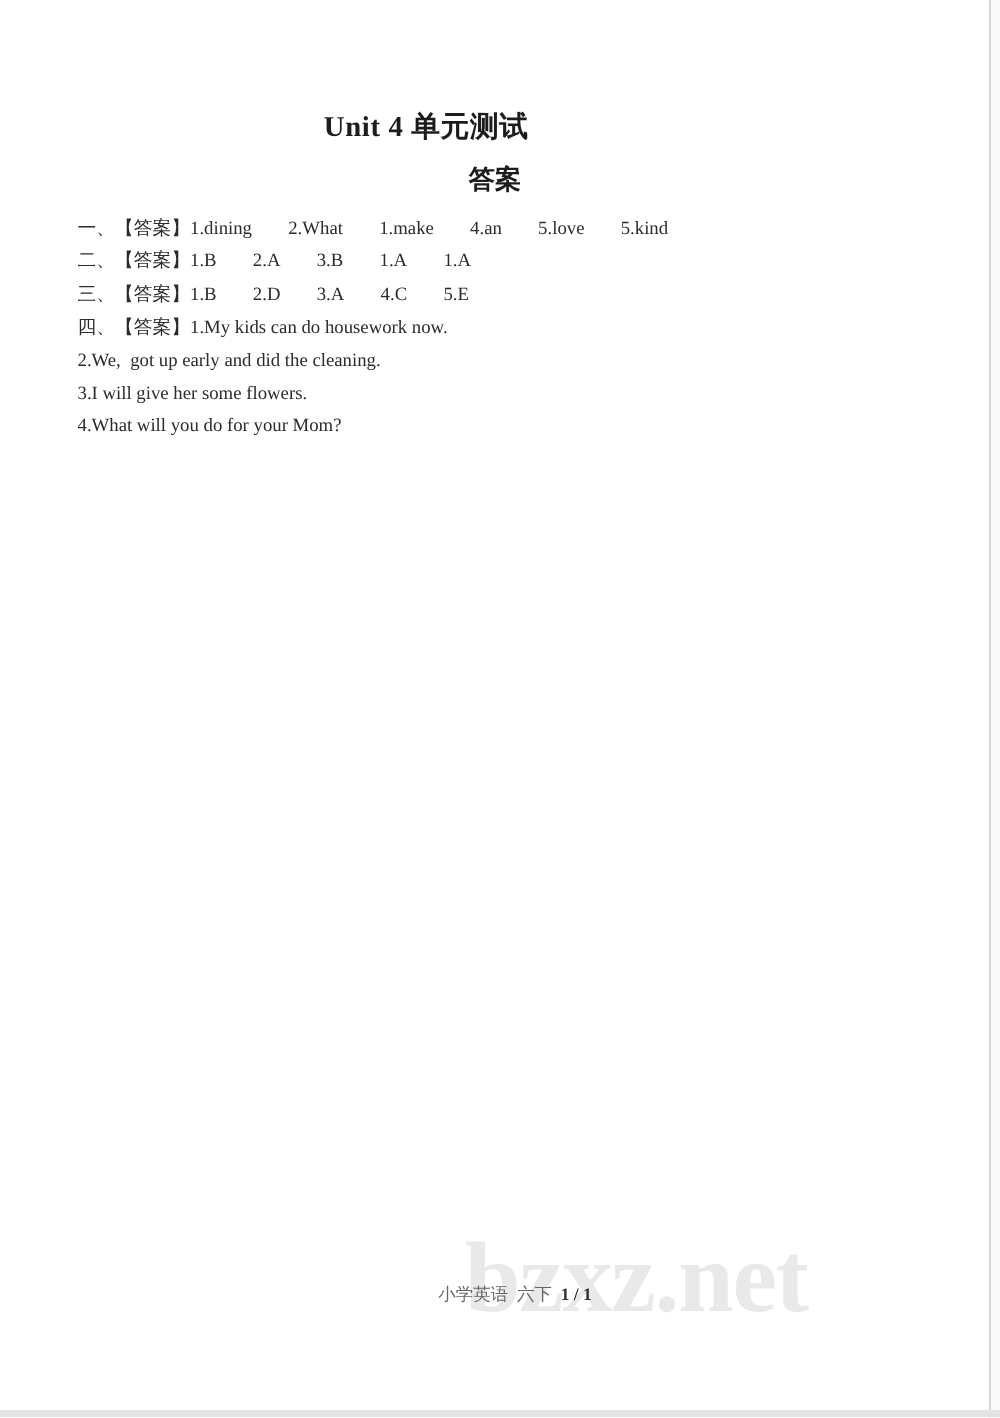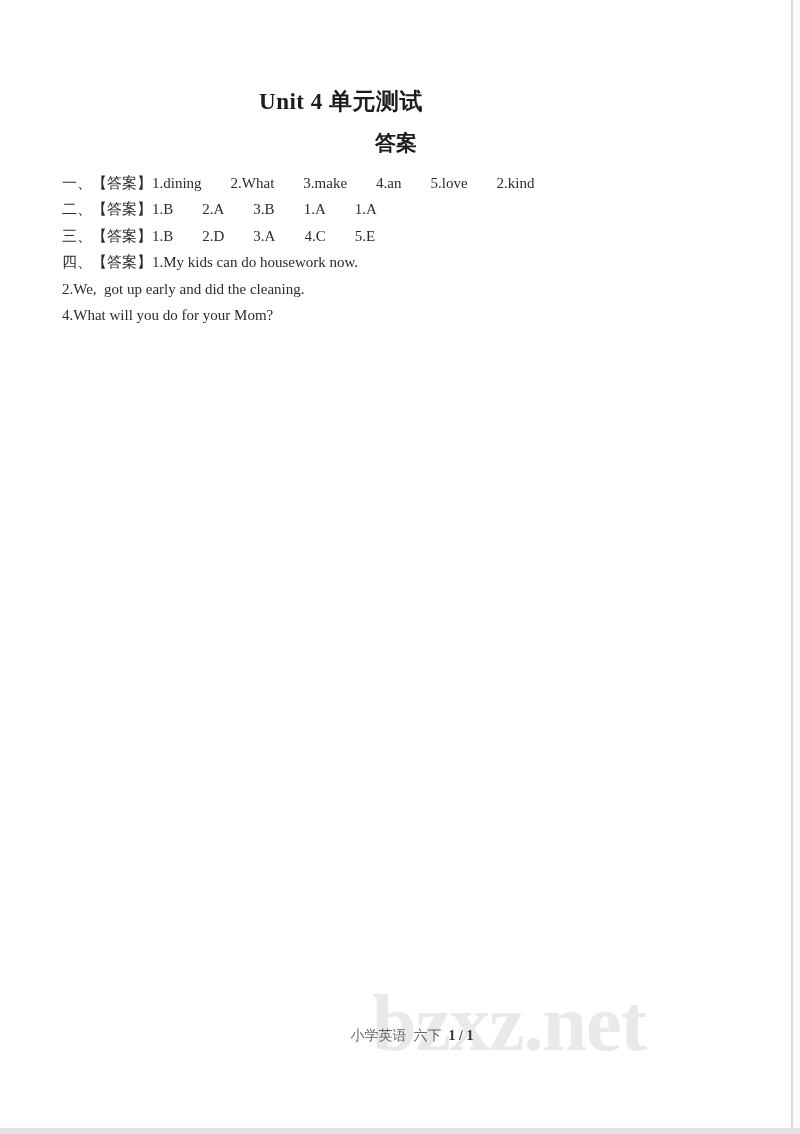--- a/index.html
+++ b/index.html
@@ -74,25 +74,26 @@
 </style>
 </head>
 <body>
 
 <div class="watermark">bzxz.net</div>
 
 <h1 class="doc-title">Unit 4 单元测试</h1>
 <h2 class="doc-subtitle">答案</h2>
 
 <div class="answers">
-    <div class="answer-line"><span class="head">一、【答案】</span><span class="item">1.dining</span><span class="item">2.What</span><span class="item">3.make</span><span class="item">4.an</span><span class="item">5.love</span><span class="item">2.kind</span></div>
+    <div class="answer-line"><span class="head">一、【答案】</span><span class="item">1.dining</span><span class="item">2.What</span><span class="item">1.make</span><span class="item">4.an</span><span class="item">5.love</span><span class="item">5.kind</span></div>
     <div class="answer-line"><span class="head">二、【答案】</span><span class="item">1.B</span><span class="item">2.A</span><span class="item">3.B</span><span class="item">1.A</span><span class="item">1.A</span></div>
     <div class="answer-line"><span class="head">三、【答案】</span><span class="item">1.B</span><span class="item">2.D</span><span class="item">3.A</span><span class="item">4.C</span><span class="item">5.E</span></div>
     <div class="answer-line"><span class="head">四、【答案】</span><span class="item">1.My kids can do housework now.</span></div>
     <div class="answer-line"><span class="item">2.We,  got up early and did the cleaning.</span></div>
+    <div class="answer-line"><span class="item">3.I will give her some flowers.</span></div>
     <div class="answer-line"><span class="item">4.What will you do for your Mom?</span></div>
   </div>
 
 <div class="footer">
   <span class="course">小学英语</span><span class="grade">六下</span><span class="pageno">1 / 1</span>
 </div>
 
 <div class="edge-right-line"></div>
 <div class="edge-right-fill"></div>
 <div class="edge-bottom"></div>

